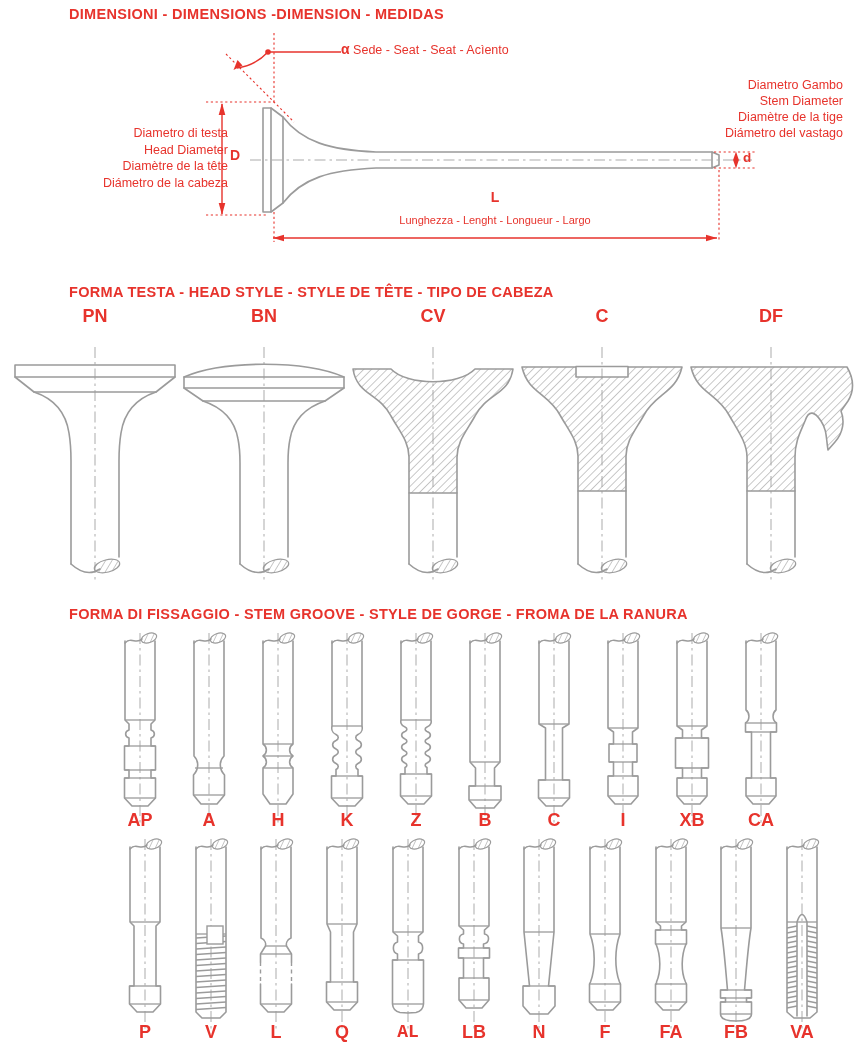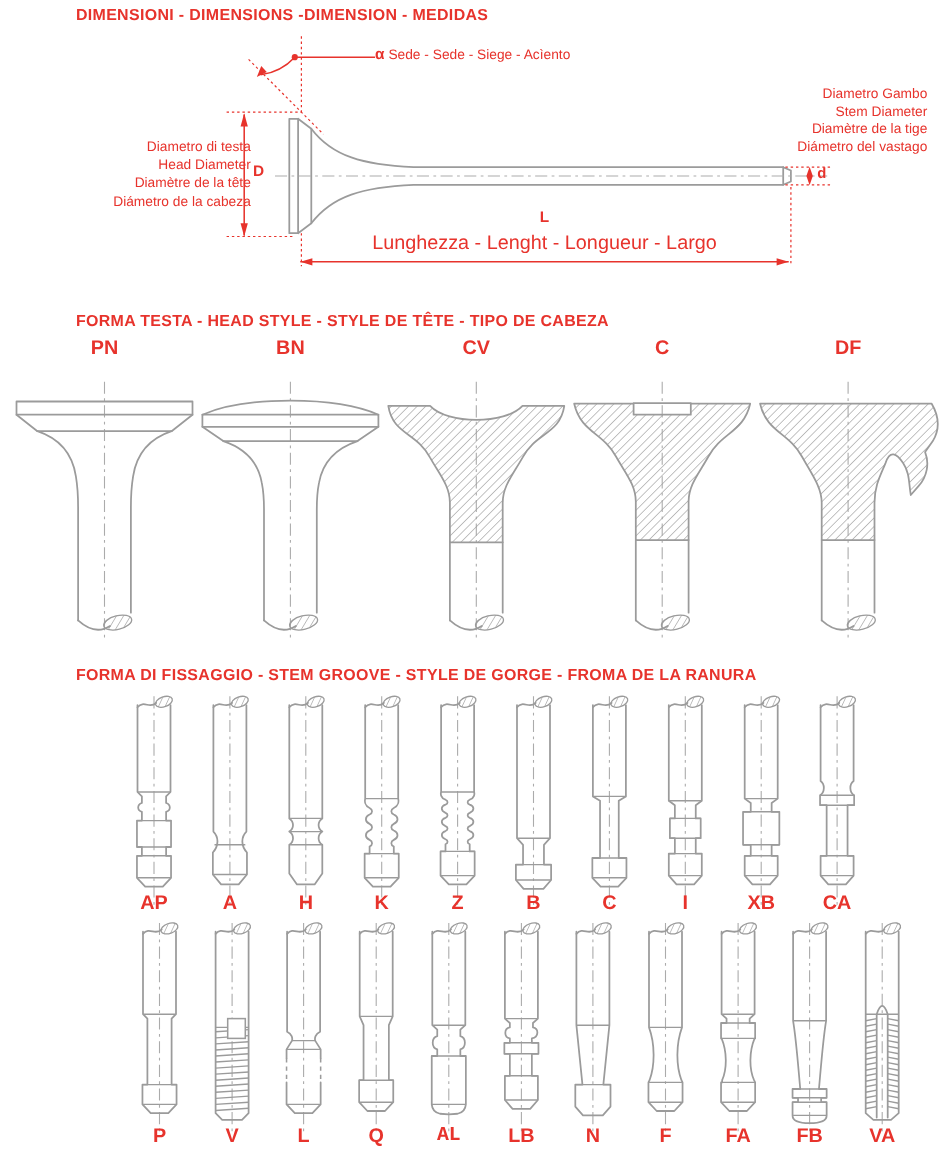--- a/index.html
+++ b/index.html
@@ -64,41 +64,41 @@
       <path class="rf" d="M736,168.5 L733.1,160 L738.9,160 Z"></path>
       <path class="rdot" d="M274,212 V242 M719,170 V242"></path>
       <path class="rsol" d="M273,238 H717"></path>
       <path class="rf" d="M273,238 L284,234.7 L284,241.3 Z"></path>
       <path class="rf" d="M717,238 L706,234.7 L706,241.3 Z"></path>
     </g>
   </svg>
 
   <div class="ann" style="left:341px;top:41px">
     <span class="sym" style="font-size:14px">α</span>
-    <span>Sede - Sede - Siege - Acìento</span>
+    <span>Sede - Seat - Seat - Acìento</span>
   </div>
 
   <div class="ann" style="left:40px;top:125px;width:188px;text-align:right">
     <div>Diametro di testa</div>
     <div>Head Diameter</div>
     <div>Diamètre de la tête</div>
     <div>Diámetro de la cabeza</div>
   </div>
   <div class="ann sym" style="left:230px;top:147px;font-size:14px">D</div>
 
   <div class="ann" style="left:603px;top:77px;width:240px;text-align:right;line-height:16px">
     <div>Diametro Gambo</div>
     <div>Stem Diameter</div>
     <div>Diamètre de la tige</div>
     <div>Diámetro del vastago</div>
   </div>
   <div class="ann sym" style="left:743px;top:150px;font-size:13.5px">d</div>
 
   <div class="ann sym" style="left:480px;top:189px;width:30px;text-align:center;font-size:14px">L</div>
-  <div class="ann" style="left:290px;top:212px;width:410px;text-align:center;font-size:18px">Lunghezza - Lenght - Longueur - Largo</div>
+  <div class="ann" style="left:290px;top:212px;width:410px;text-align:center;font-size:11px">Lunghezza - Lenght - Longueur - Largo</div>
 
   <div class="t" style="top:284px">FORMA TESTA - HEAD STYLE - STYLE DE TÊTE - TIPO DE CABEZA</div>
   <div id="heads">
       <div class="hcol" style="left: 9px; top: 306px;">
         <div class="lab" style="position:static">PN</div>
                <div style="margin-top:4px">
           <svg width="172" height="262" viewBox="0 0 172 262">
     <line class="cl" x1="86" y1="16" x2="86" y2="252"></line>
     <path class="g" d="M6,34 H166 V46 H6 Z"></path>
        <path class="g" d="M6,46 L25,61 H147 L166,46"></path>

